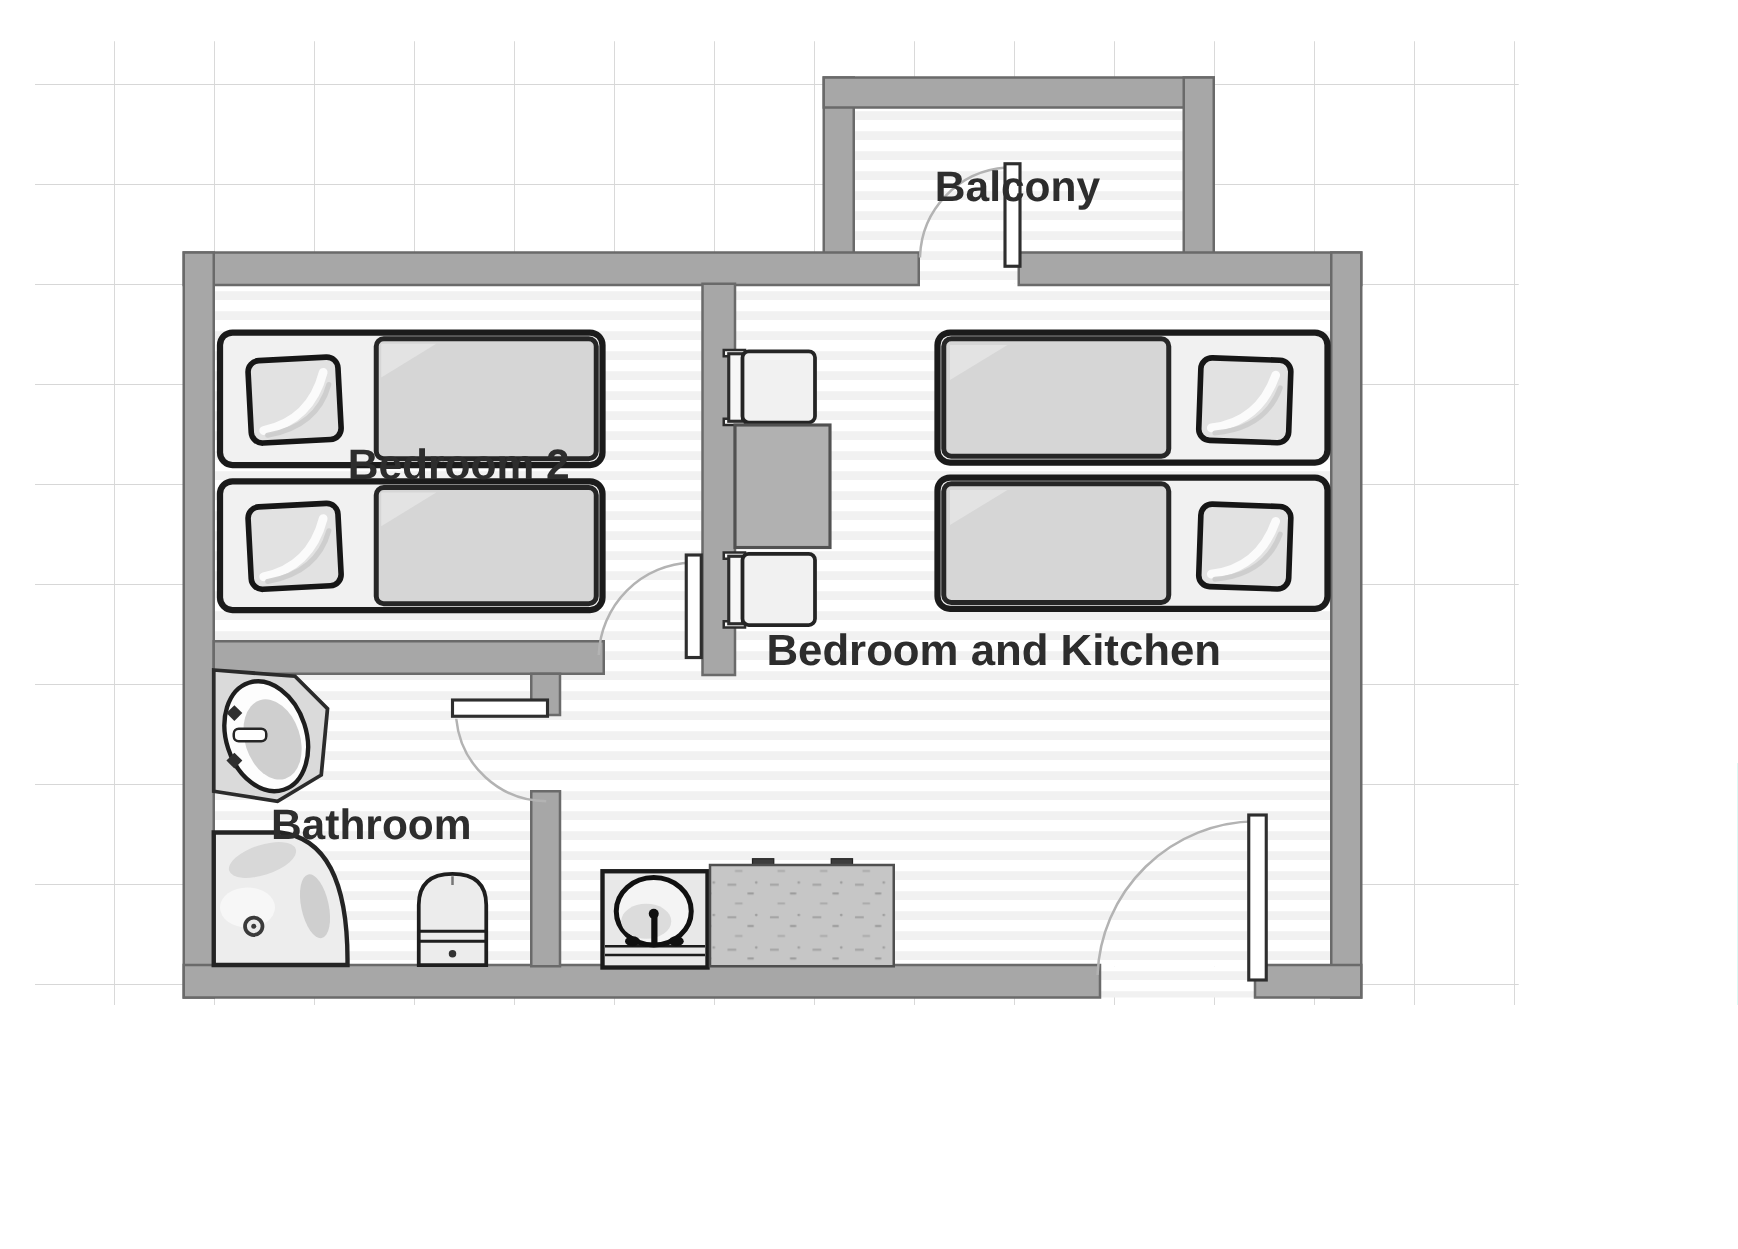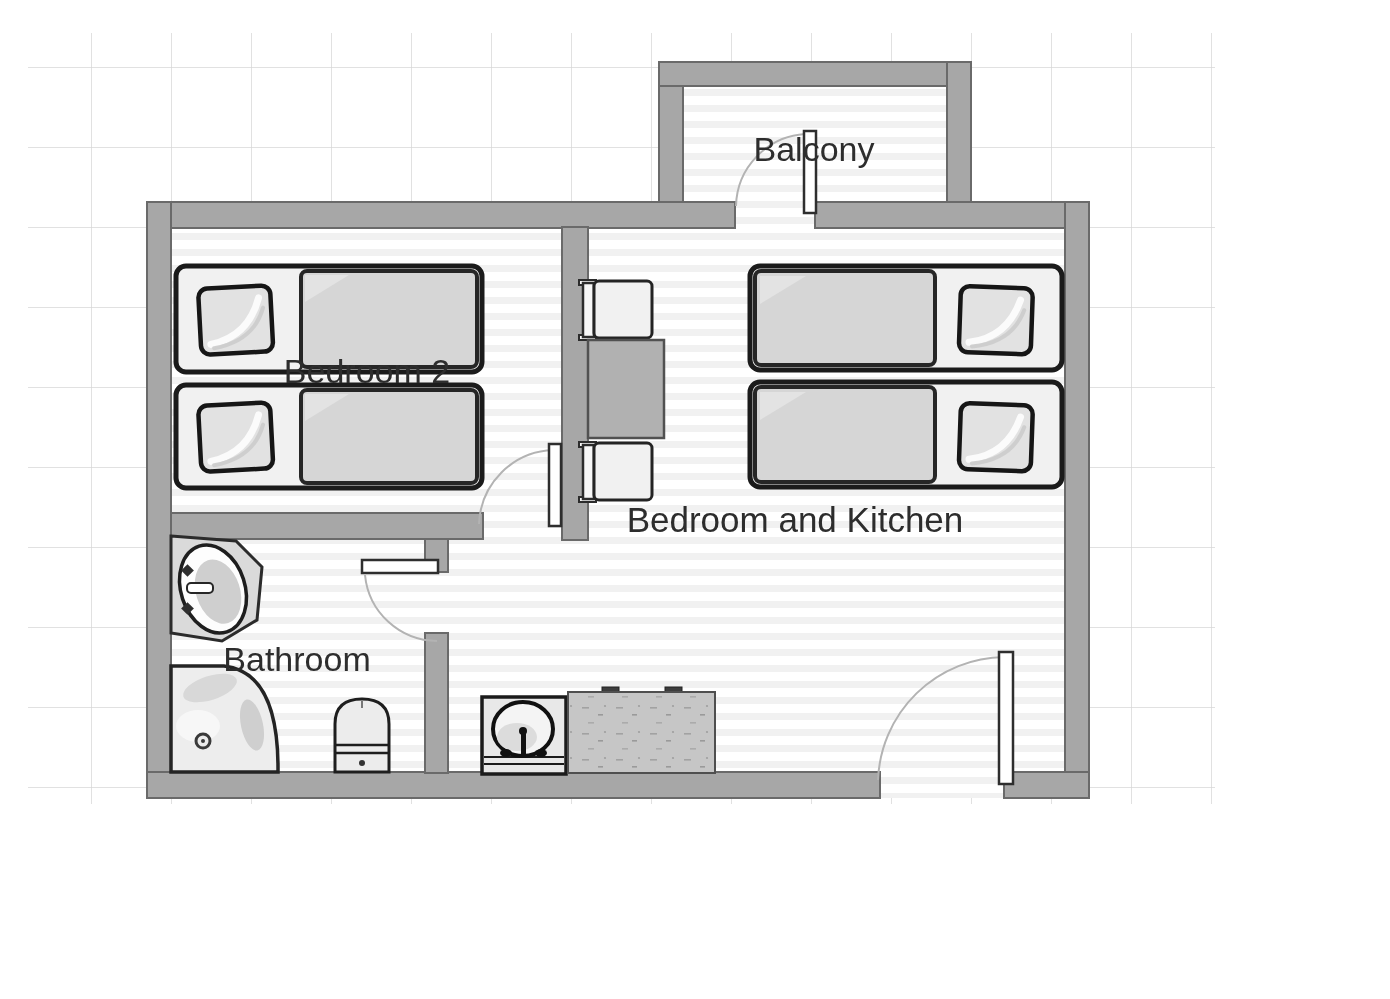--- a/index.html
+++ b/index.html
@@ -2,20 +2,21 @@
 <html><head>
 <meta charset="utf-8">
 <style>
   html,body{margin:0;padding:0;background:#ffffff;}
   .stage{
     position:relative;
     width:1390px;height:804px;
     background:#5eead4;
     font-family:"Liberation Sans", sans-serif;
     overflow:hidden;
+    font-weight:bold;
   }
   .stage svg{position:absolute;left:0;top:0;}
   svg text{
     font-family:"Liberation Sans", sans-serif;
     fill:#2d2d2d;
   }
   .room-label{font-size:34px;}
   .room-label.big{font-size:35px;}
 </style>
 </head>

